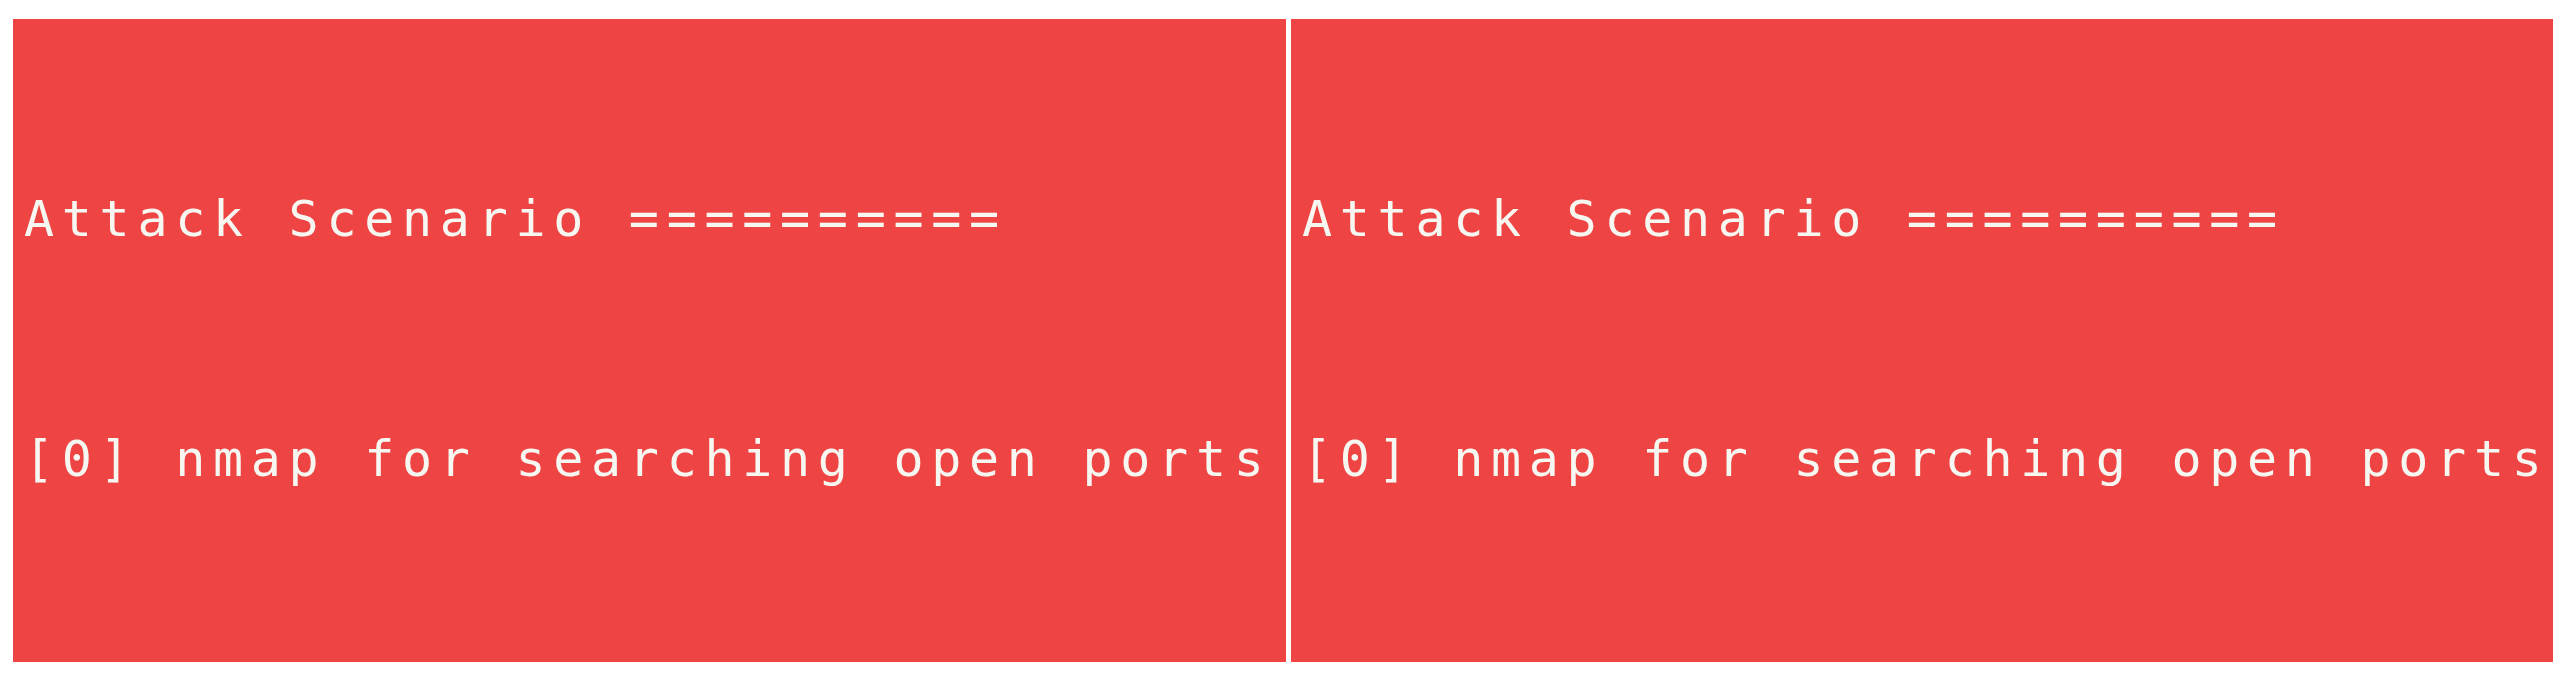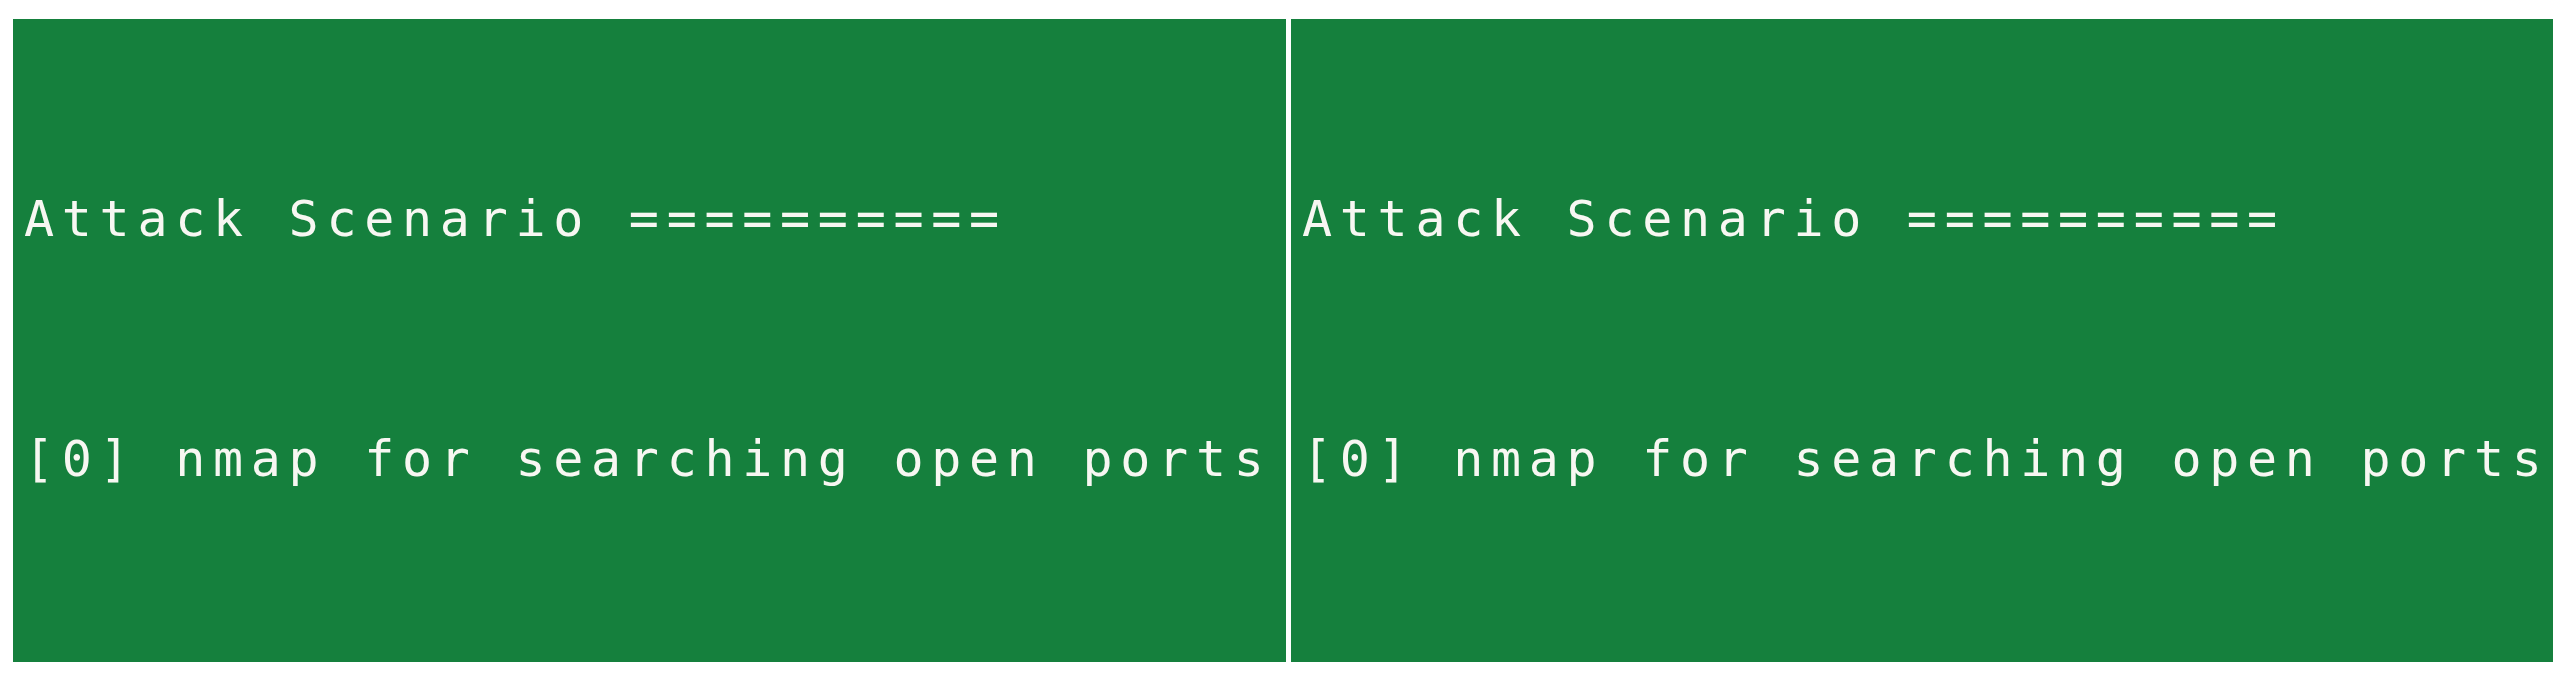--- a/index.html
+++ b/index.html
@@ -11,21 +11,21 @@
     position: relative;
     width: 2576px;
     height: 679px;
     background: #ffffff;
     overflow: hidden;
   }
   .terminal {
     position: absolute;
     top: 19px;
     height: 643px;
-    background: #15803d;
+    background: #ef4444;
     color: #f7f7f2;
     font-family: "DejaVu Sans Mono", "Liberation Mono", monospace;
     font-size: 50px;
     letter-spacing: 7.7px;
     line-height: 80px;
     white-space: pre;
     overflow: hidden;
     box-sizing: border-box;
     padding-left: 11px;
   }

